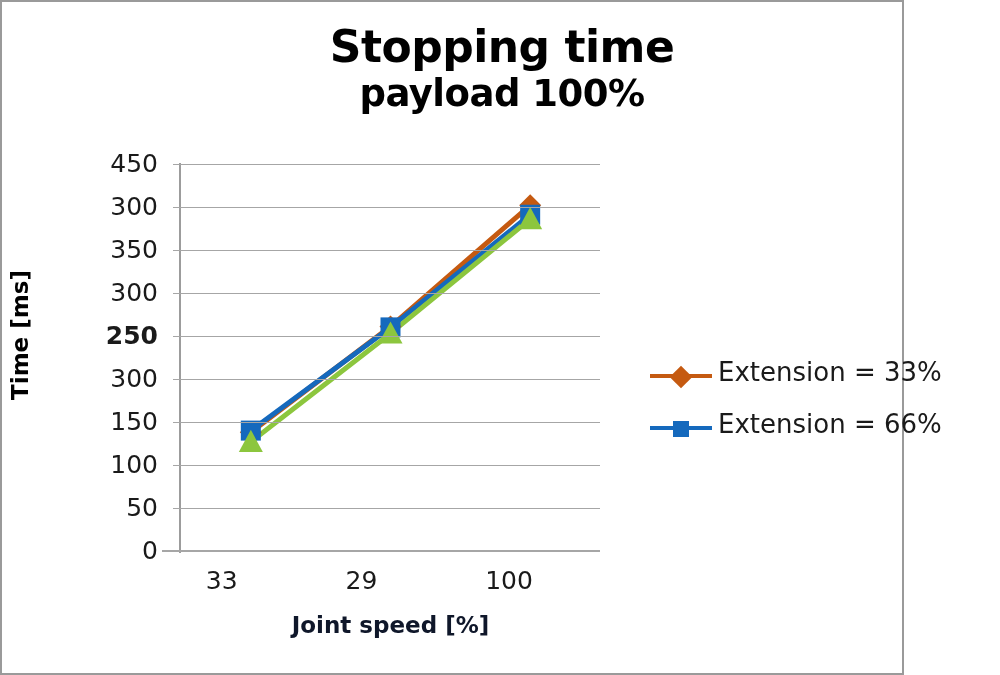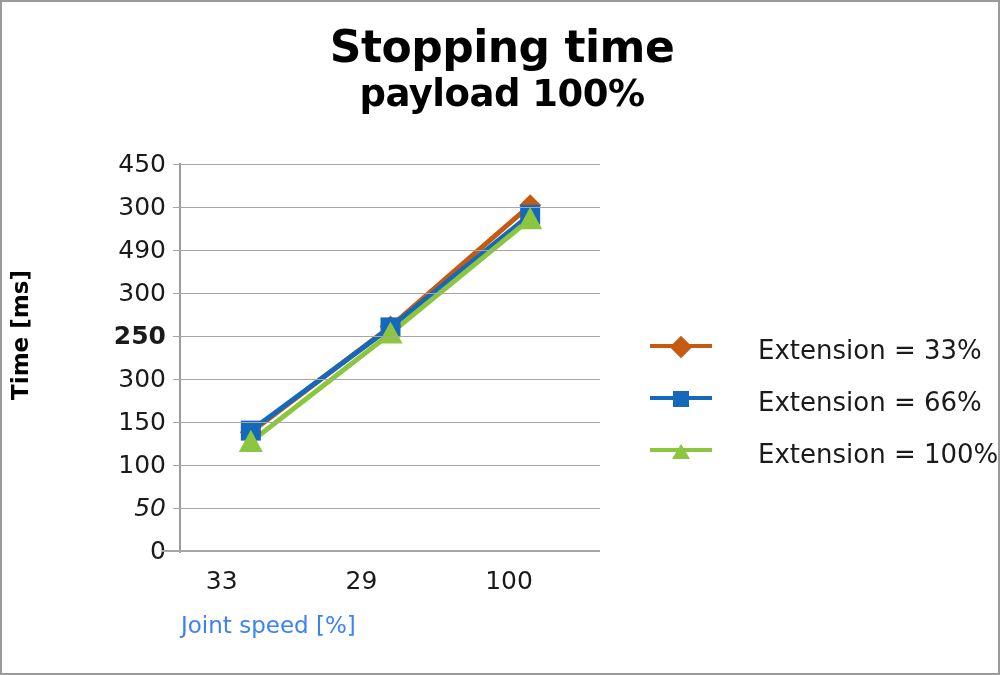--- a/index.html
+++ b/index.html
@@ -6,21 +6,21 @@
   html, body { margin: 0; padding: 0; }
   body {
     width: 1000px; height: 675px;
     background: #ffffff;
     font-family: "DejaVu Sans", "Liberation Sans", sans-serif;
     overflow: hidden;
   }
   #chart-frame {
     position: absolute;
     left: 0; top: 0;
-    width: 1000px; height: 675px;
+    width: 904px; height: 675px;
     border: 2px solid #9a9a9a;
     background: #ffffff;
   }
 
   
   #title-block {
     position: absolute;
     left: 0; top: 22px;
     width: 1000px;
     text-align: center;
@@ -66,21 +66,21 @@
     background: #a6a6a6;
   }
   .tick-mark {
     position: absolute;
     left: 171px;
     width: 8px; height: 1px;
     background: #a6a6a6;
   }
   .ytick-label {
     position: absolute;
-    right: 4px;
+    right: 12px;
     width: 72px;
     text-align: right;
     font-size: 25px;
     color: #1a1a1a;
     line-height: 1;
   }
   #ytick-labels {
     position: absolute;
     left: 88px; top: 0;
     width: 80px; height: 675px;
@@ -89,23 +89,24 @@
     position: absolute;
     font-size: 25px;
     color: #1a1a1a;
     width: 90px;
     line-height: 1;
   }
   #xaxis-title {
     position: absolute;
     left: 179px; top: 610px;
     width: 419px;
+    text-align: center;
     font-size: 23px;
-    font-weight: normal;
-    color: #3b82f6;
+    font-weight: bold;
+    color: #0f172a;
   }
   #yaxis-title {
     position: absolute;
     left: -62px; top: 320px;
     width: 160px;
     text-align: center;
     font-size: 23px;
     font-weight: bold;
     color: #000000;
     transform: rotate(-90deg);
@@ -121,23 +122,22 @@
   }
 
   
   #legend {
     position: absolute;
     left: 648px; top: 333px;
     width: 340px;
   }
   .legend-row {
     display: flex;
-    align-items: flex-start;
+    align-items: flex-end;
     height: 52px;
-    gap: 40px;
   }
   .legend-swatch {
     width: 62px; height: 22px;
     position: relative;
     flex: 0 0 62px;
   }
   .legend-line {
     position: absolute;
     left: 0; top: 9px;
     width: 62px; height: 4px;
@@ -168,27 +168,27 @@
 <div id="chart-frame">
 
   <div id="title-block">
     <div id="chart-title">Stopping time</div>
     <div id="chart-subtitle">payload 100%</div>
   </div>
 
   <div id="ytick-labels">
       <div class="ytick-label" style="top: 149px;">450</div>
       <div class="ytick-label" style="top: 192px;">300</div>
-      <div class="ytick-label" style="top: 235px;">490</div>
+      <div class="ytick-label" style="top: 235px;">350</div>
       <div class="ytick-label" style="top: 278px;">300</div>
       <div class="ytick-label" style="top: 321px; font-weight: bold;">250</div>
       <div class="ytick-label" style="top: 364px;">300</div>
       <div class="ytick-label" style="top: 407px;">150</div>
       <div class="ytick-label" style="top: 450px;">100</div>
-      <div class="ytick-label" style="top: 493px; font-style: italic;">50</div>
+      <div class="ytick-label" style="top: 493px;">50</div>
       <div class="ytick-label" style="top: 536px;">0</div>
     </div>
 
   <div id="axis-y-line"></div>
   <div id="axis-x-line"></div>
 
   <div id="plot-area">
     <svg id="series-svg" viewBox="0 0 419 387" preserveAspectRatio="none">
         <polyline points="69.83333333333333,268.32 209.5,162.54000000000002 349.16666666666663,41.28000000000003" fill="none" stroke="#C55A11" stroke-width="5" stroke-linejoin="round" stroke-linecap="butt"></polyline>
         <polyline points="69.83333333333333,266.6 209.5,163.40000000000003 349.16666666666663,50.74000000000001" fill="none" stroke="#1569BD" stroke-width="5" stroke-linejoin="round" stroke-linecap="butt"></polyline>
@@ -231,27 +231,20 @@
         </div>
         <span class="legend-label">Extension = 33%</span>
       </div>
       <div class="legend-row">
         <div class="legend-swatch">
           <div class="legend-line" style="background: rgb(21, 105, 189);"></div>
           <div class="legend-marker" style="background: rgb(21, 105, 189);"></div>
         </div>
         <span class="legend-label">Extension = 66%</span>
       </div>
-      <div class="legend-row">
-        <div class="legend-swatch">
-          <div class="legend-line" style="background: rgb(140, 198, 62);"></div>
-          <div class="legend-marker m-triangle" style="border-bottom: 15px solid rgb(140, 198, 62);"></div>
-        </div>
-        <span class="legend-label">Extension = 100%</span>
-      </div>
     </div>
 
 <div class="tick-mark" style="top: 162px;"></div>
     <div class="tick-mark" style="top: 205px;"></div>
     <div class="tick-mark" style="top: 248px;"></div>
     <div class="tick-mark" style="top: 291px;"></div>
     <div class="tick-mark" style="top: 334px;"></div>
     <div class="tick-mark" style="top: 377px;"></div>
     <div class="tick-mark" style="top: 420px;"></div>
     <div class="tick-mark" style="top: 463px;"></div>

